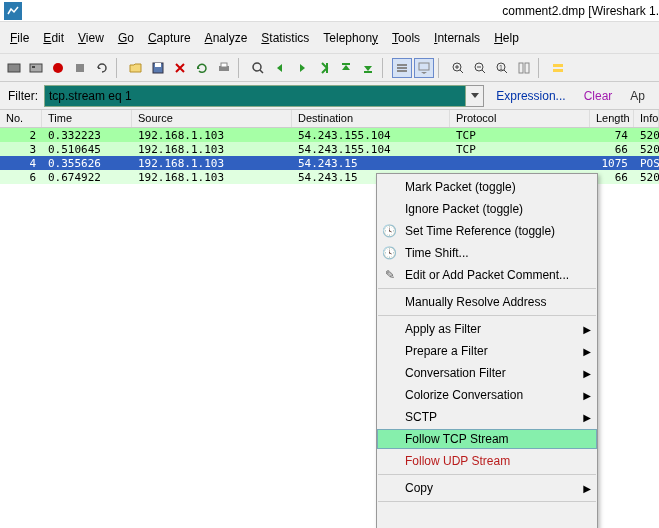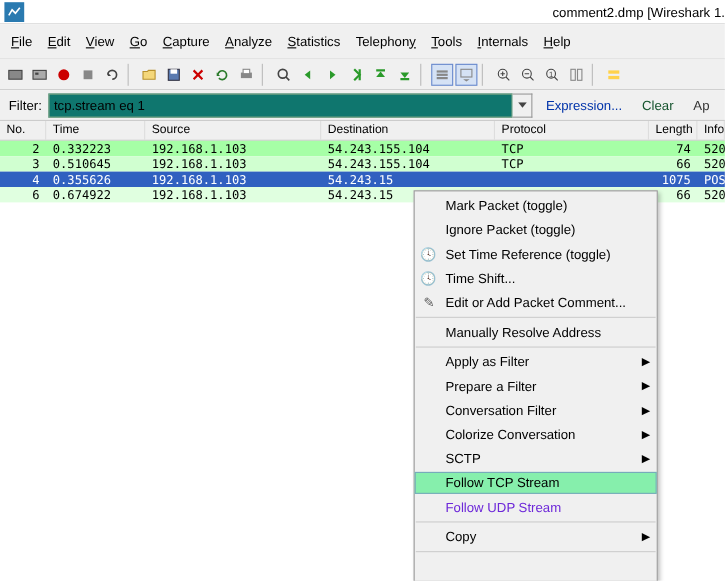--- a/index.html
+++ b/index.html
@@ -38,21 +38,21 @@
   .row { height: 14px; display: flex; align-items: center; }
   .td { padding: 0 6px; overflow: hidden; white-space: nowrap; }
   .row-green { background: #a6ffa6; }
   .row-green2 { background: #d0ffd0; }
   .row-sel { background: #3060c0; color: #fff; }
   .row-lightgreen { background: #e0ffe0; }
   
   .ctx-menu { position: absolute; left: 376px; top: 173px; width: 222px; background: #f0f0f0; border: 1px solid #999; box-shadow: 2px 2px 4px rgba(0,0,0,0.25); font-size: 12px; padding: 2px 0; }
   .ctx-item { height: 22px; display: flex; align-items: center; padding: 0 22px 0 28px; position: relative; cursor: default; }
   .ctx-item.hover { background: #86efac; border: 1px solid #7ab; padding: 0 21px 0 27px; height: 20px; margin: 1px 0; }
-  .ctx-item.disabled { color: #6d28d9; }
+  .ctx-item.disabled { color: #b91c1c; }
   .ctx-sep { height: 1px; background: #ccc; margin: 2px 1px; }
   .ctx-sub { position: absolute; right: 6px; font-size: 10px; }
   .ctx-icon { position: absolute; left: 4px; width: 18px; text-align: center; color: #555; }
   
   svg { display: block; }
 </style>
 </head>
 <body>
 
 <div class="titlebar">
@@ -227,21 +227,21 @@
   <span class="filter-label">Filter:</span>
   <div class="filter-input-wrap">
     <input class="filter-input" value="tcp.stream eq 1" style="">
     <span class="filter-dd">
         <svg width="8" height="6">
           <path d="M0 0 L8 0 L4 5 Z" fill="#444"></path>
         </svg>
       </span>
   </div>
   <span class="filter-link">Expression...</span>
-  <span class="filter-link" style="color:#14532d">Clear</span>
+  <span class="filter-link" style="color:#a21caf">Clear</span>
   <span class="filter-link" style="color:#333">Ap</span>
 </div>
 
 <div class="table-head">
   <div class="th col-no">No.</div>
   <div class="th col-time">Time</div>
   <div class="th col-src">Source</div>
   <div class="th col-dst">Destination</div>
   <div class="th col-proto">Protocol</div>
   <div class="th col-len">Length</div>

